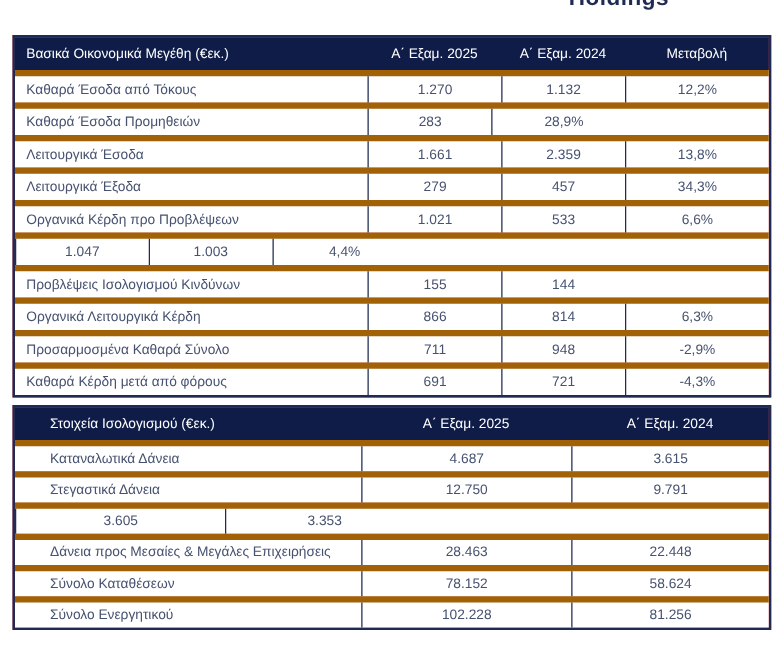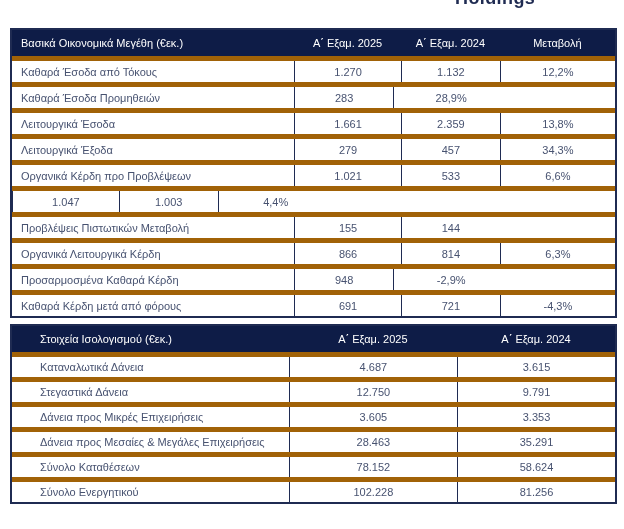--- a/index.html
+++ b/index.html
@@ -94,32 +94,33 @@
       <div class="td c1">1.021</div>
       <div class="td c2">533</div>
       <div class="td c3">6,6%</div>
     </div>
     <div class="trow">
       <div class="td c1">1.047</div>
       <div class="td c2">1.003</div>
       <div class="td c3">4,4%</div>
     </div>
     <div class="trow">
-      <div class="td label c0">Προβλέψεις Πιστωτικών Μεταβολή</div>
+      <div class="td label c0">Προβλέψεις Ισολογισμού Κινδύνων</div>
       <div class="td c1">155</div>
       <div class="td c2">144</div>
     </div>
     <div class="trow">
       <div class="td label c0">Οργανικά Λειτουργικά Κέρδη</div>
       <div class="td c1">866</div>
       <div class="td c2">814</div>
       <div class="td c3">6,3%</div>
     </div>
     <div class="trow">
-      <div class="td label c0">Προσαρμοσμένα Καθαρά Κέρδη</div>
+      <div class="td label c0">Προσαρμοσμένα Καθαρά Σύνολο</div>
+      <div class="td c1">711</div>
       <div class="td c2">948</div>
       <div class="td c3">-2,9%</div>
     </div>
     <div class="trow">
       <div class="td label c0">Καθαρά Κέρδη μετά από φόρους</div>
       <div class="td c1">691</div>
       <div class="td c2">721</div>
       <div class="td c3">-4,3%</div>
     </div>
   </div>
@@ -135,28 +136,27 @@
       <div class="td label c0">Καταναλωτικά Δάνεια</div>
       <div class="td c1">4.687</div>
       <div class="td c2">3.615</div>
     </div>
     <div class="trow">
       <div class="td label c0">Στεγαστικά Δάνεια</div>
       <div class="td c1">12.750</div>
       <div class="td c2">9.791</div>
     </div>
     <div class="trow">
-      <div class="td label c0">Δάνεια προς Μικρές Επιχειρήσεις</div>
       <div class="td c1">3.605</div>
       <div class="td c2">3.353</div>
     </div>
     <div class="trow">
       <div class="td label c0">Δάνεια προς Μεσαίες &amp; Μεγάλες Επιχειρήσεις</div>
       <div class="td c1">28.463</div>
-      <div class="td c2">35.291</div>
+      <div class="td c2">22.448</div>
     </div>
     <div class="trow">
       <div class="td label c0">Σύνολο Καταθέσεων</div>
       <div class="td c1">78.152</div>
       <div class="td c2">58.624</div>
     </div>
     <div class="trow">
       <div class="td label c0">Σύνολο Ενεργητικού</div>
       <div class="td c1">102.228</div>
       <div class="td c2">81.256</div>

